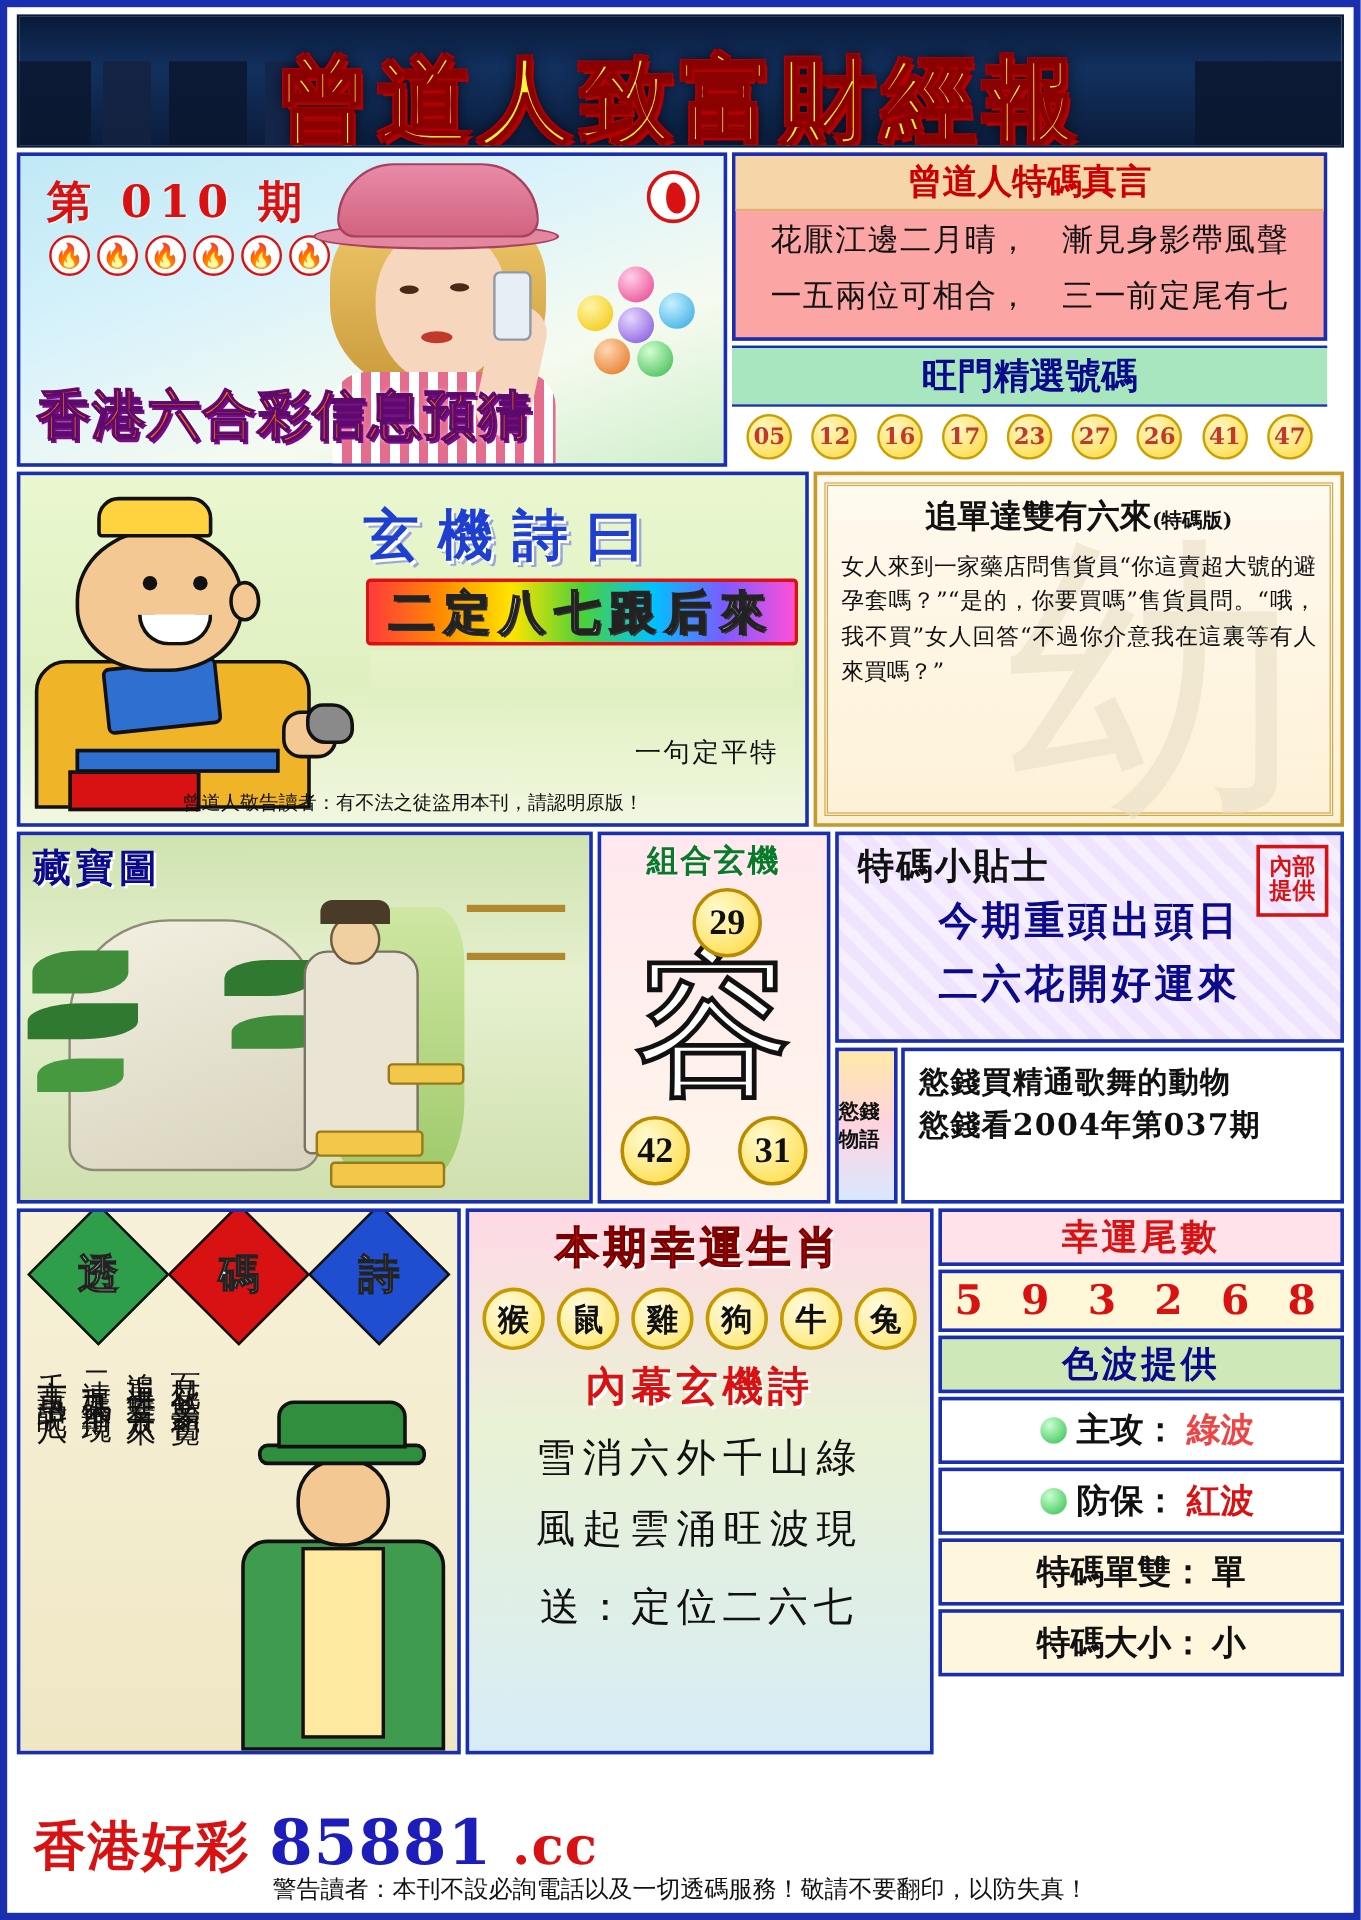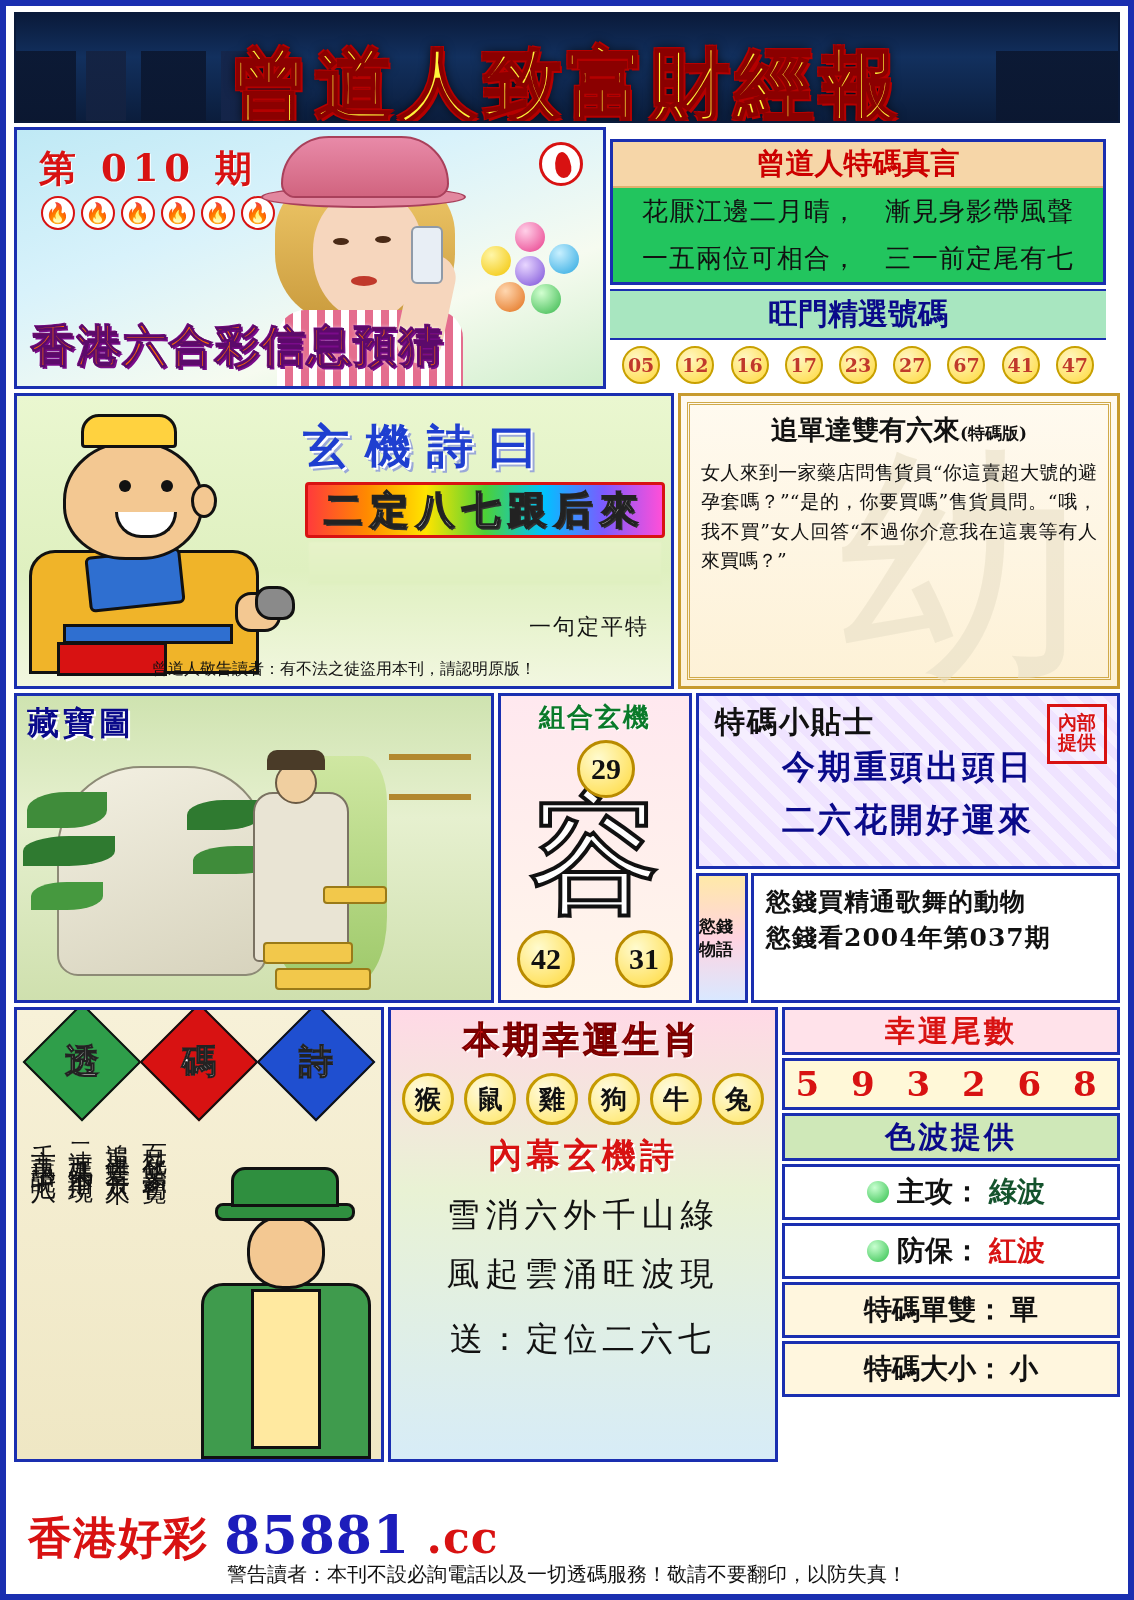--- a/index.html
+++ b/index.html
@@ -100,21 +100,21 @@
     background:#f6d6bd; border-radius:24px; transform:rotate(12deg); }
   .lady .phone { position:absolute; left:158px; top:92px; width:32px; height:58px;
     background:#e8eef5; border:2px solid #8f9aa8; border-radius:6px; }
   .bubbles { position:absolute; right:18px; top:92px; width:104px; height:106px; }
   .bub { position:absolute; width:30px; height:30px; border-radius:50%; }
   .flame-badge { position:absolute; right:20px; top:12px; width:44px; height:44px;
     border-radius:50%; background:#fff; border:3px solid #d81212; }
   .flame-badge:after { content:""; position:absolute; left:13px; top:7px; width:16px; height:26px;
     background:#d81212; border-radius:50% 50% 50% 50%/60% 60% 40% 40%; transform:rotate(-8deg); }
   .right-col { width:496px; display:flex; flex-direction:column; gap:4px; }
-  .poem-box { border:3px solid #1a2fb0; background:#22c55e; flex:1;margin-top:12px; }
+  .poem-box { border:3px solid #1a2fb0; background:#fca5a5; flex:1; }
   .poem-title { background:#f6d6a8; text-align:center; font-family:"DejaVu Serif",serif;
     font-size:29px; font-weight:bold; color:#cc0000; padding:2px 0; border-bottom:2px solid #e0b070; }
   .poem-line { text-align:center; font-family:"DejaVu Serif",serif; font-size:26px;
     color:#111; padding:6px 4px; letter-spacing:1px; }
   .hot-title { background:#a8e6c0; text-align:center; font-family:"DejaVu Serif",serif;
     font-size:30px; font-weight:bold; color:#0a0a8a; padding:3px 0;
     border-top:2px solid #1a2fb0; border-bottom:2px solid #1a2fb0; }
   .hot-balls { display:flex; justify-content:space-around; align-items:center;
     background:#ffffff; padding:6px 4px; }
   .hball { width:38px; height:38px; border-radius:50%; display:flex; align-items:center;
@@ -352,21 +352,21 @@
       </div>
       <div>
         <div class="hot-title">旺門精選號碼</div>
         <div class="hot-balls">
           <div class="hball">05</div>
           <div class="hball">12</div>
           <div class="hball">16</div>
           <div class="hball">17</div>
           <div class="hball">23</div>
           <div class="hball">27</div>
-          <div class="hball">67</div>
+          <div class="hball">26</div>
           <div class="hball">41</div>
           <div class="hball">47</div>
         </div>
       </div>
     </div>
   </div>
 
   <div class="row2">
     <div class="xuanji">
       <div class="oldman">
@@ -489,21 +489,21 @@
       <div class="song-line">送：定位二六七</div>
     </div>
 
     <div class="rightbar">
       <div class="rb rb-title">幸運尾數</div>
       <div class="rb rb-nums">5 9 3 2 6 8</div>
       <div class="rb rb-title2">色波提供</div>
       <div class="rb rb-row">
         <span class="dot" style="background:radial-gradient(circle at 35% 30%,#c8ffd0,#2fbf4a);"></span>
         <span class="rb-label">主攻：</span>
-        <span class="rb-val" style="color:#14532d;">綠波</span>
+        <span class="rb-val" style="color:#ef4444;">綠波</span>
       </div>
       <div class="rb rb-row">
         <span class="dot" style="background:radial-gradient(circle at 35% 30%,#c8ffd0,#2fbf4a);"></span>
         <span class="rb-label">防保：</span>
         <span class="rb-val" style="color:#d81212;">紅波</span>
       </div>
       <div class="rb rb-row2">
         <span class="rb-label">特碼單雙：</span>
         <span class="rb-val" style="color:#111;">單</span>
       </div>

